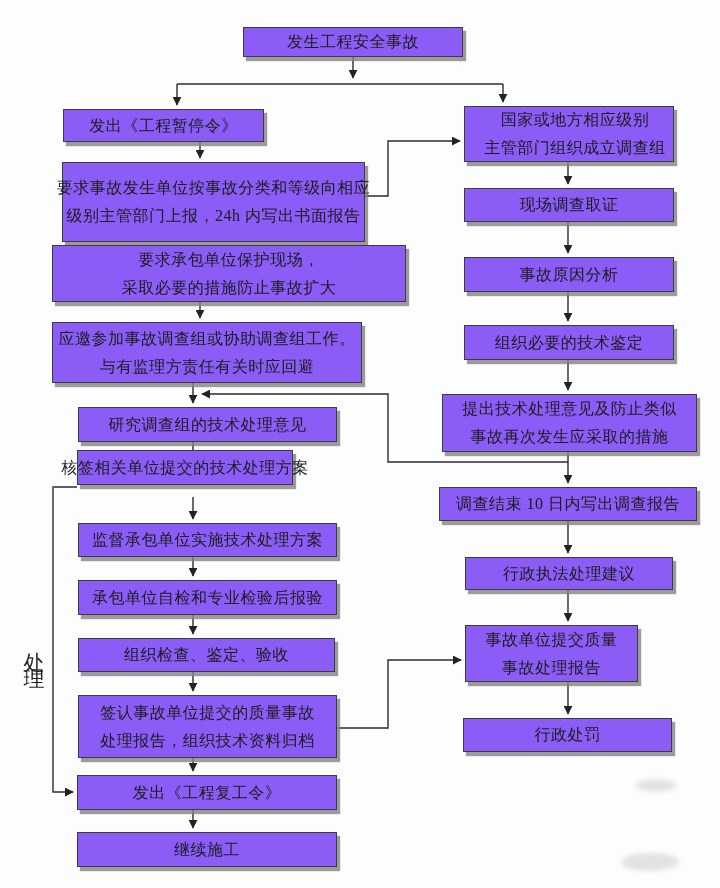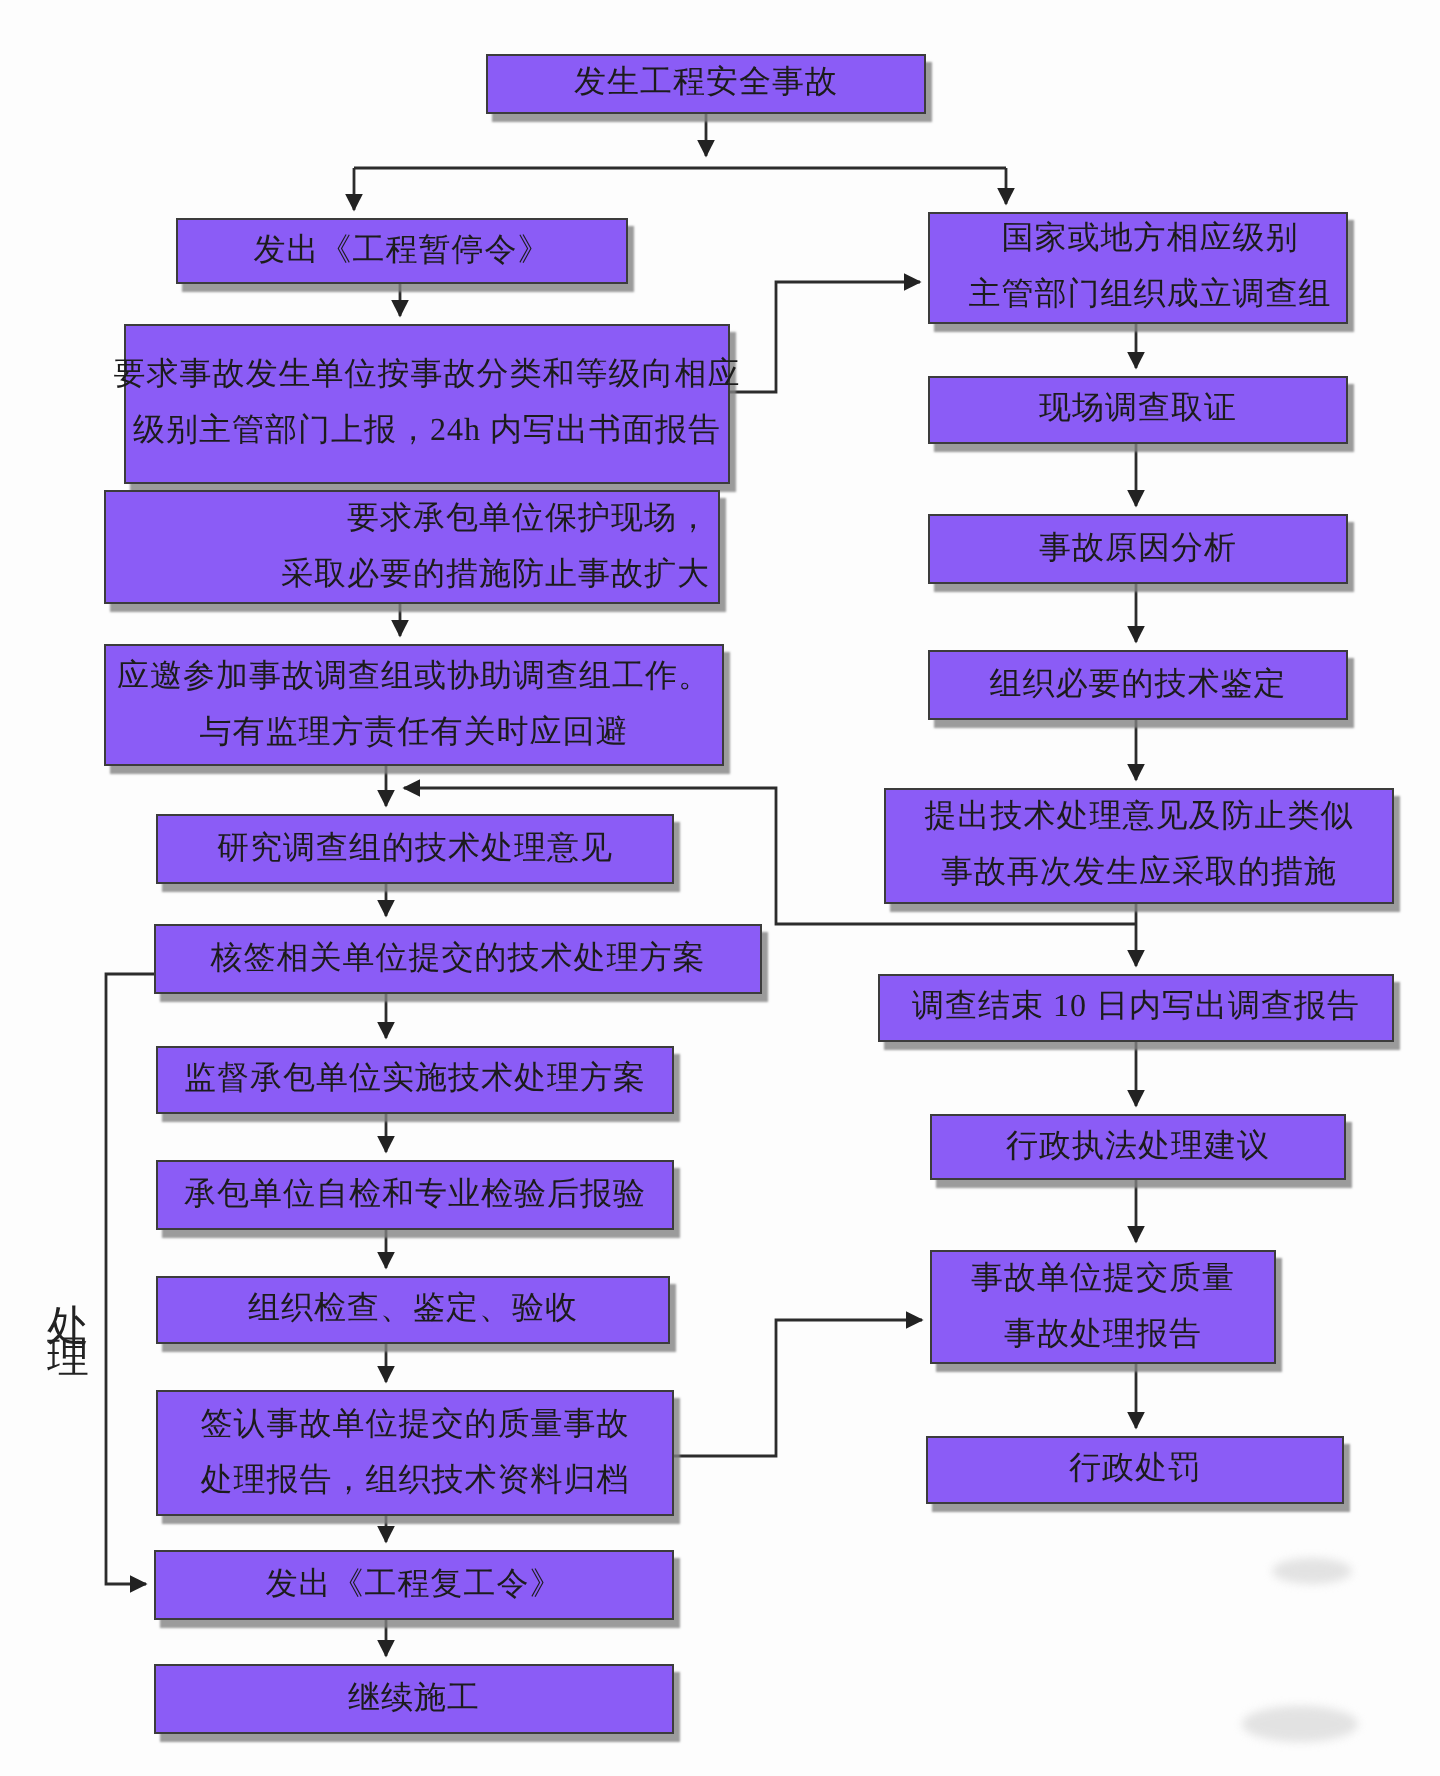--- a/index.html
+++ b/index.html
@@ -98,44 +98,44 @@
       <path d="M337,728 L388,728 L388,660 L461,660" marker-end="url(#arr)"></path>
 
       <path d="M77,487 L53,487 L53,792 L73,792" marker-end="url(#arr)"></path>
     </g>
   </svg>
 
   <div class="node" style="left:243px;top:27px;width:220px;height:30px;">
     <span>发生工程安全事故</span>
   </div>
 
-  <div class="node" style="left:88px;top:109px;width:226px;height:33px;align-items:center;">
+  <div class="node" style="left:63px;top:109px;width:201px;height:33px;align-items:center;">
     <span>发出《工程暂停令》</span>
   </div>
 
   <div class="node" style="left:62px;top:162px;width:303px;height:80px;">
     <span>要求事故发生单位按事故分类和等级向相应</span>
     <span>级别主管部门上报，24h 内写出书面报告</span>
   </div>
 
-  <div class="node" style="left:52px;top:245px;width:308px;height:57px;align-items:flex-end;">
+  <div class="node" style="left:52px;top:245px;width:354px;height:57px;">
     <span>要求承包单位保护现场，</span>
     <span>采取必要的措施防止事故扩大</span>
   </div>
 
   <div class="node" style="left:52px;top:322px;width:310px;height:61px;">
     <span>应邀参加事故调查组或协助调查组工作。</span>
     <span>与有监理方责任有关时应回避</span>
   </div>
 
   <div class="node" style="left:78px;top:407px;width:259px;height:35px;">
     <span>研究调查组的技术处理意见</span>
   </div>
 
-  <div class="node" style="left:77px;top:462px;width:304px;height:35px;justify-content:center;">
+  <div class="node" style="left:77px;top:450px;width:216px;height:35px;justify-content:center;">
     <span>核签相关单位提交的技术处理方案</span>
   </div>
 
   <div class="node" style="left:78px;top:523px;width:259px;height:34px;">
     <span>监督承包单位实施技术处理方案</span>
   </div>
 
   <div class="node" style="left:78px;top:580px;width:259px;height:35px;">
     <span>承包单位自检和专业检验后报验</span>
   </div>

